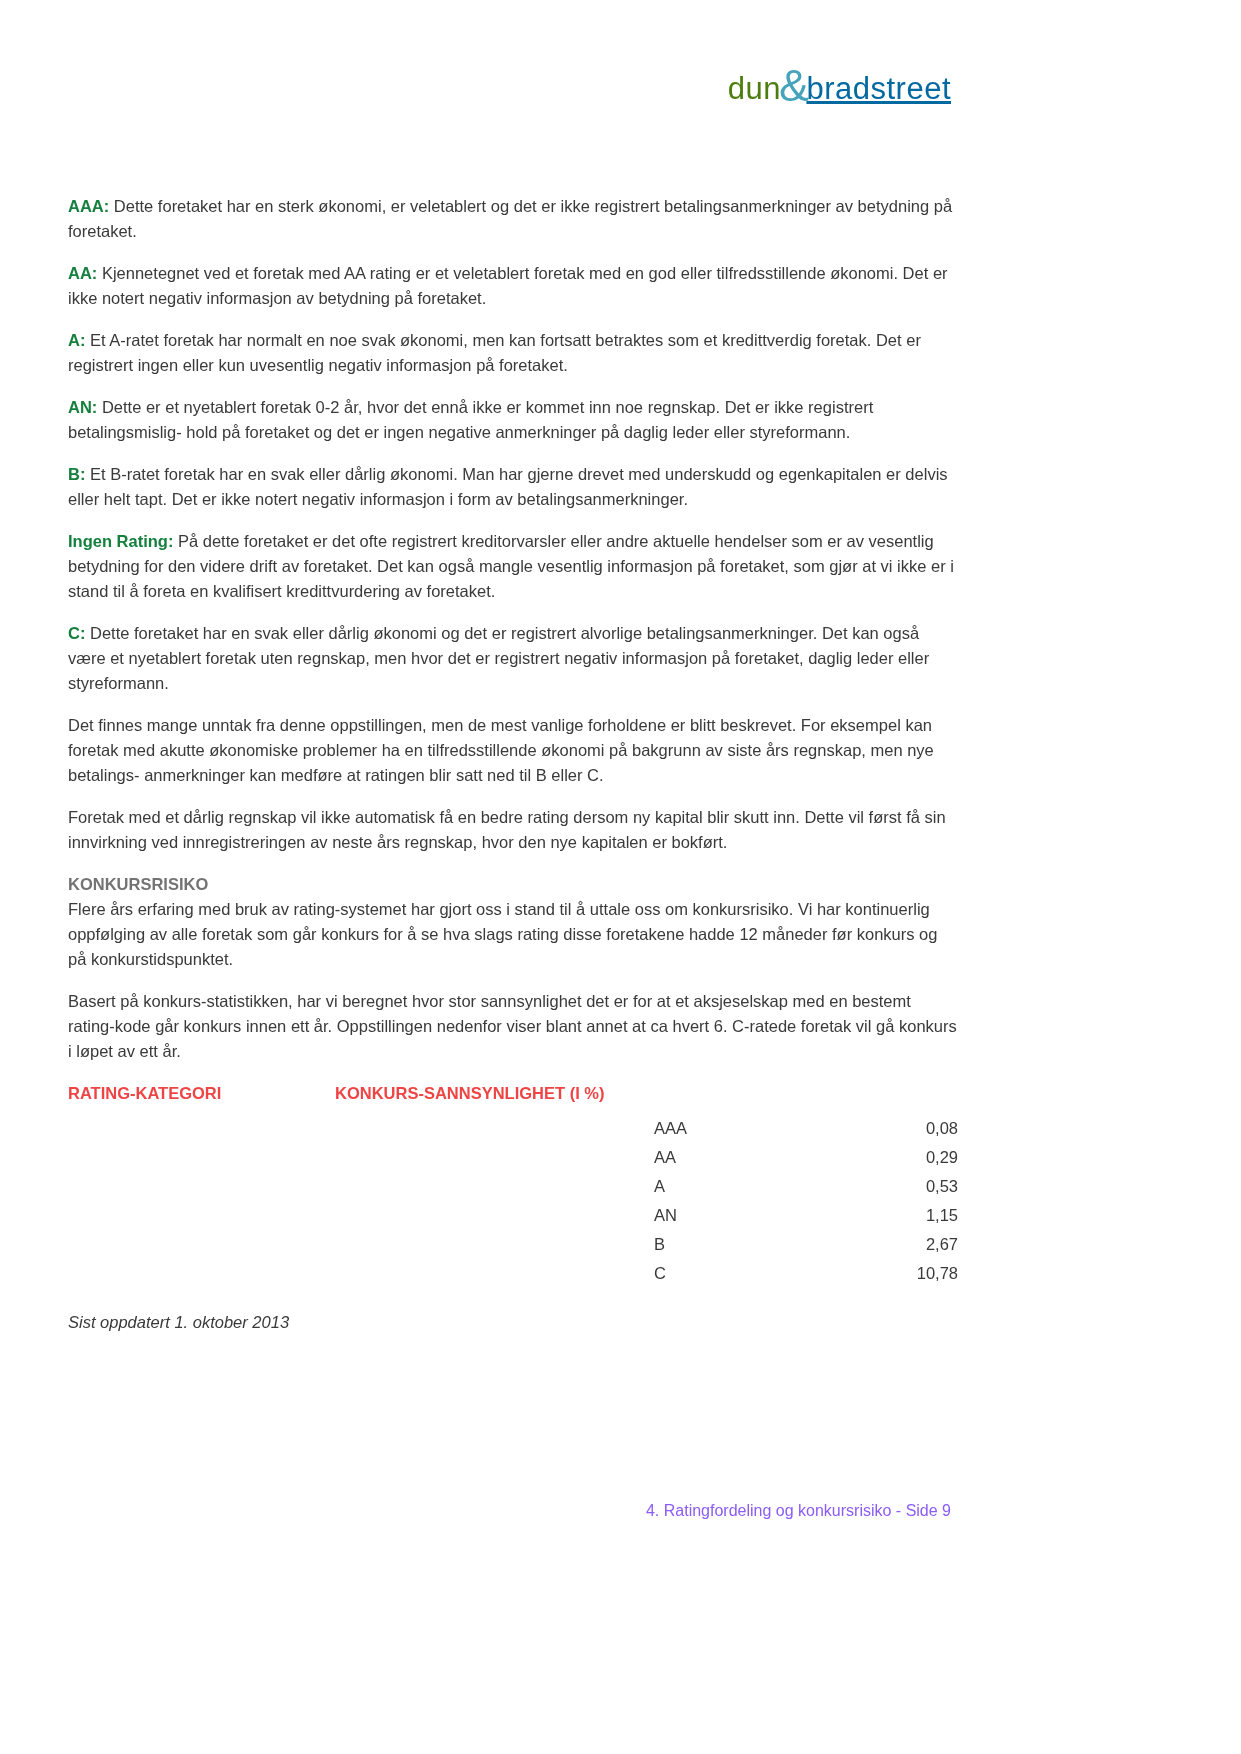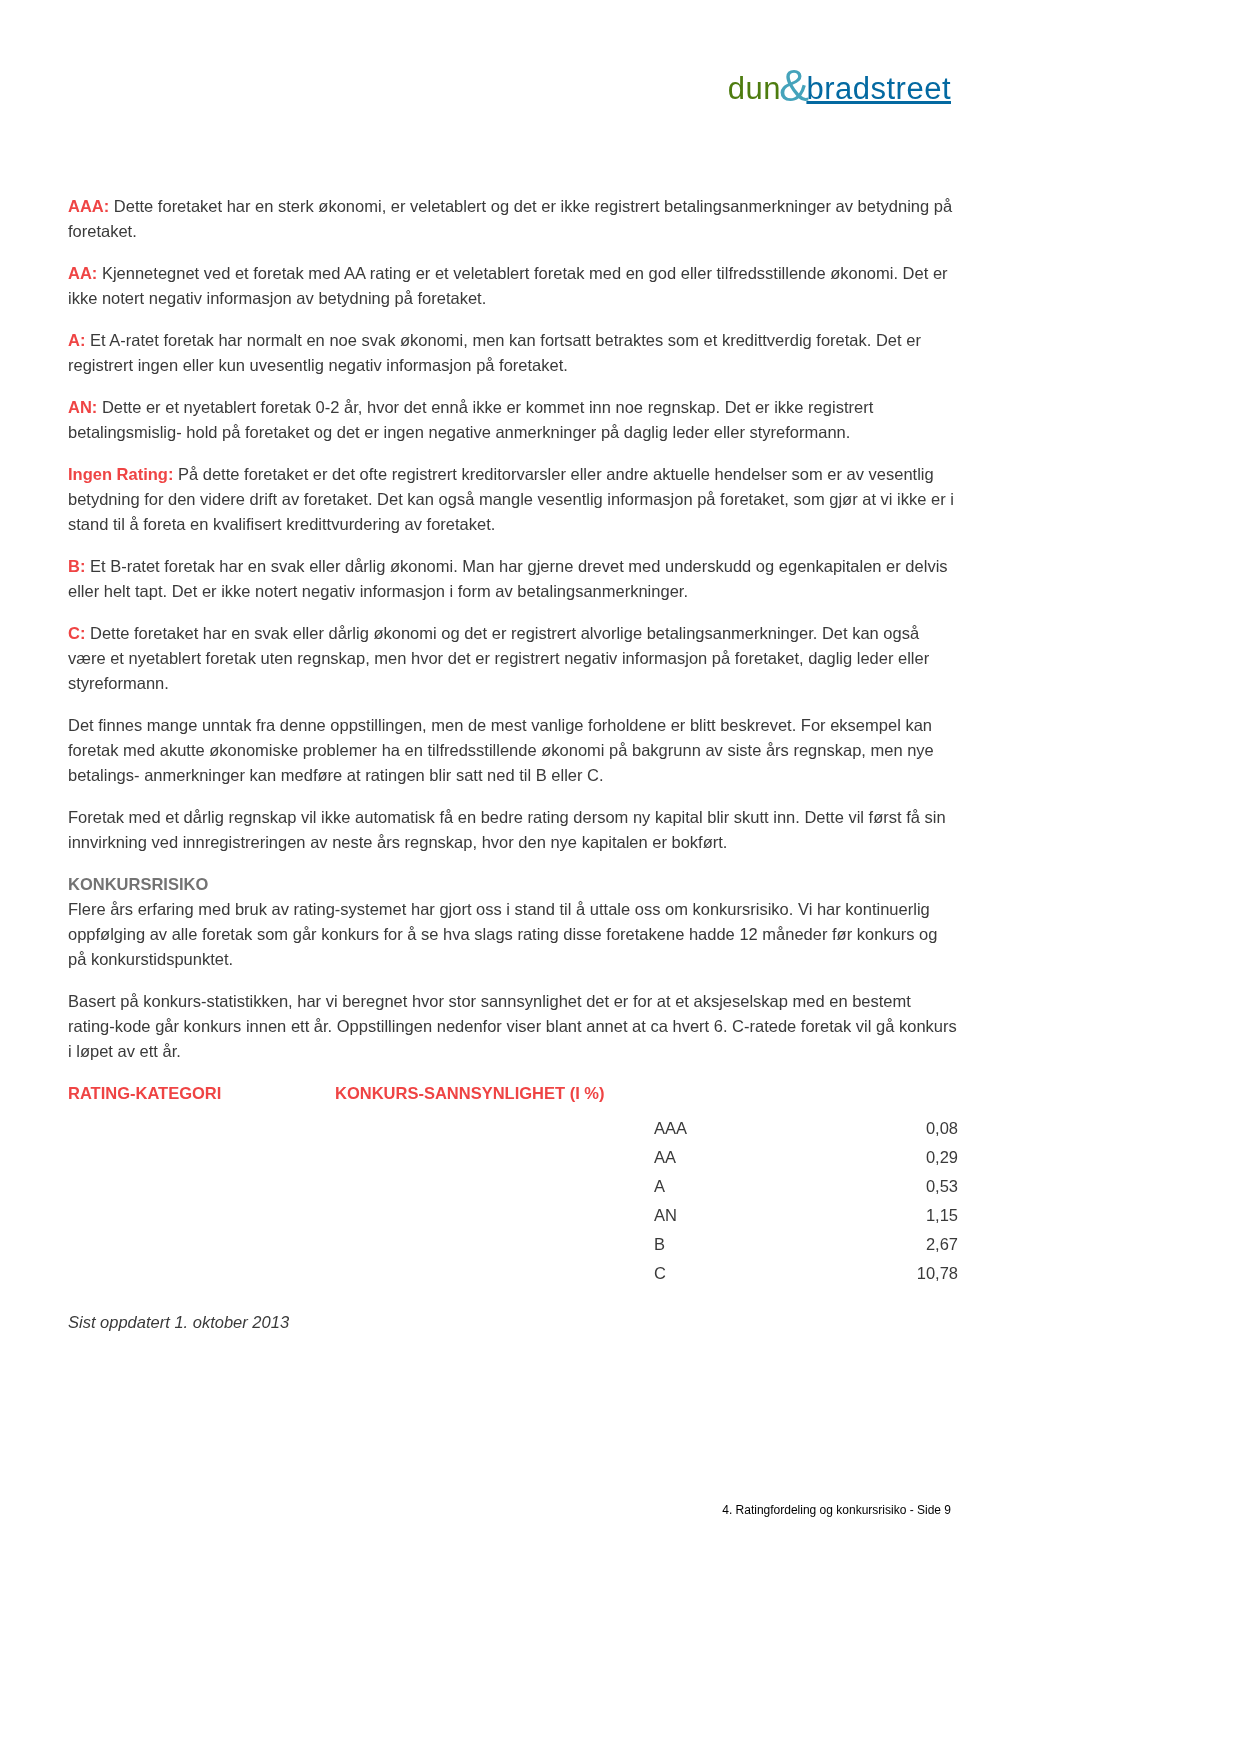--- a/index.html
+++ b/index.html
@@ -21,32 +21,32 @@
   }
   .logo-dun{color:#4d7c0f;}
   .logo-amp{
     color:#45a3bb;font-size:45px;line-height:45px;
     margin:0 -3px 0 -2px;position:relative;top:-3px;
     font-weight:400;
   }
   .logo-bradstreet{color:#0369a1;text-decoration:underline;}
   .content{position:absolute;left:68px;top:194px;width:890px;}
   .para{margin:0 0 17px 0;}
-  .lead{font-weight:bold;color:#ef4444;}
+  .lead{font-weight:bold;color:#15803d;}
   .heading{display:block;font-weight:bold;color:#737373;}
   .table{margin-top:10px;}
   .t-head{display:flex;font-weight:bold;color:#ef4444;margin-bottom:8px;}
   .th-cat{width:267px;}
   .t-row{display:flex;line-height:29px;justify-content:flex-end;}
   .td-cat{width:220px;}
   .td-num{width:84px;text-align:right;}
   .note{margin-top:22px;font-style:italic;}
   .footer{
     position:absolute;top:1498px;right:290px;
-    font-size:12px;color:#000000;
+    font-size:16px;color:#8b5cf6;
   }
 </style>
 </head>
 <body>
 
 <div class="page">
 
   <header class="logo">
     <span class="logo-dun">dun</span>
     <span class="logo-amp">&amp;</span>
@@ -69,27 +69,27 @@
       <strong class="lead">A:</strong>
       <span>Et A-ratet foretak har normalt en noe svak økonomi, men kan fortsatt betraktes som et kredittverdig foretak. Det er registrert ingen eller kun uvesentlig negativ informasjon på foretaket.</span>
     </p>
 
     <p class="para">
       <strong class="lead">AN:</strong>
       <span>Dette er et nyetablert foretak 0-2 år, hvor det ennå ikke er kommet inn noe regnskap. Det er ikke registrert betalingsmislig- hold på foretaket og det er ingen negative anmerkninger på daglig leder eller styreformann.</span>
     </p>
 
     <p class="para">
-      <strong class="lead">Ingen Rating:</strong>
-      <span>På dette foretaket er det ofte registrert kreditorvarsler eller andre aktuelle hendelser som er av vesentlig betydning for den videre drift av foretaket. Det kan også mangle vesentlig informasjon på foretaket, som gjør at vi ikke er i stand til å foreta en kvalifisert kredittvurdering av foretaket.</span>
+      <strong class="lead">B:</strong>
+      <span>Et B-ratet foretak har en svak eller dårlig økonomi. Man har gjerne drevet med underskudd og egenkapitalen er delvis eller helt tapt. Det er ikke notert negativ informasjon i form av betalingsanmerkninger.</span>
     </p>
 
     <p class="para">
-      <strong class="lead">B:</strong>
-      <span>Et B-ratet foretak har en svak eller dårlig økonomi. Man har gjerne drevet med underskudd og egenkapitalen er delvis eller helt tapt. Det er ikke notert negativ informasjon i form av betalingsanmerkninger.</span>
+      <strong class="lead">Ingen Rating:</strong>
+      <span>På dette foretaket er det ofte registrert kreditorvarsler eller andre aktuelle hendelser som er av vesentlig betydning for den videre drift av foretaket. Det kan også mangle vesentlig informasjon på foretaket, som gjør at vi ikke er i stand til å foreta en kvalifisert kredittvurdering av foretaket.</span>
     </p>
 
     <p class="para">
       <strong class="lead">C:</strong>
       <span>Dette foretaket har en svak eller dårlig økonomi og det er registrert alvorlige betalingsanmerkninger. Det kan også være et nyetablert foretak uten regnskap, men hvor det er registrert negativ informasjon på foretaket, daglig leder eller styreformann.</span>
     </p>
 
     <p class="para">Det finnes mange unntak fra denne oppstillingen, men de mest vanlige forholdene er blitt beskrevet. For eksempel kan foretak med akutte økonomiske problemer ha en tilfredsstillende økonomi på bakgrunn av siste års regnskap, men nye betalings- anmerkninger kan medføre at ratingen blir satt ned til B eller C.</p>
 
     <p class="para">Foretak med et dårlig regnskap vil ikke automatisk få en bedre rating dersom ny kapital blir skutt inn. Dette vil først få sin innvirkning ved innregistreringen av neste års regnskap, hvor den nye kapitalen er bokført.</p>

